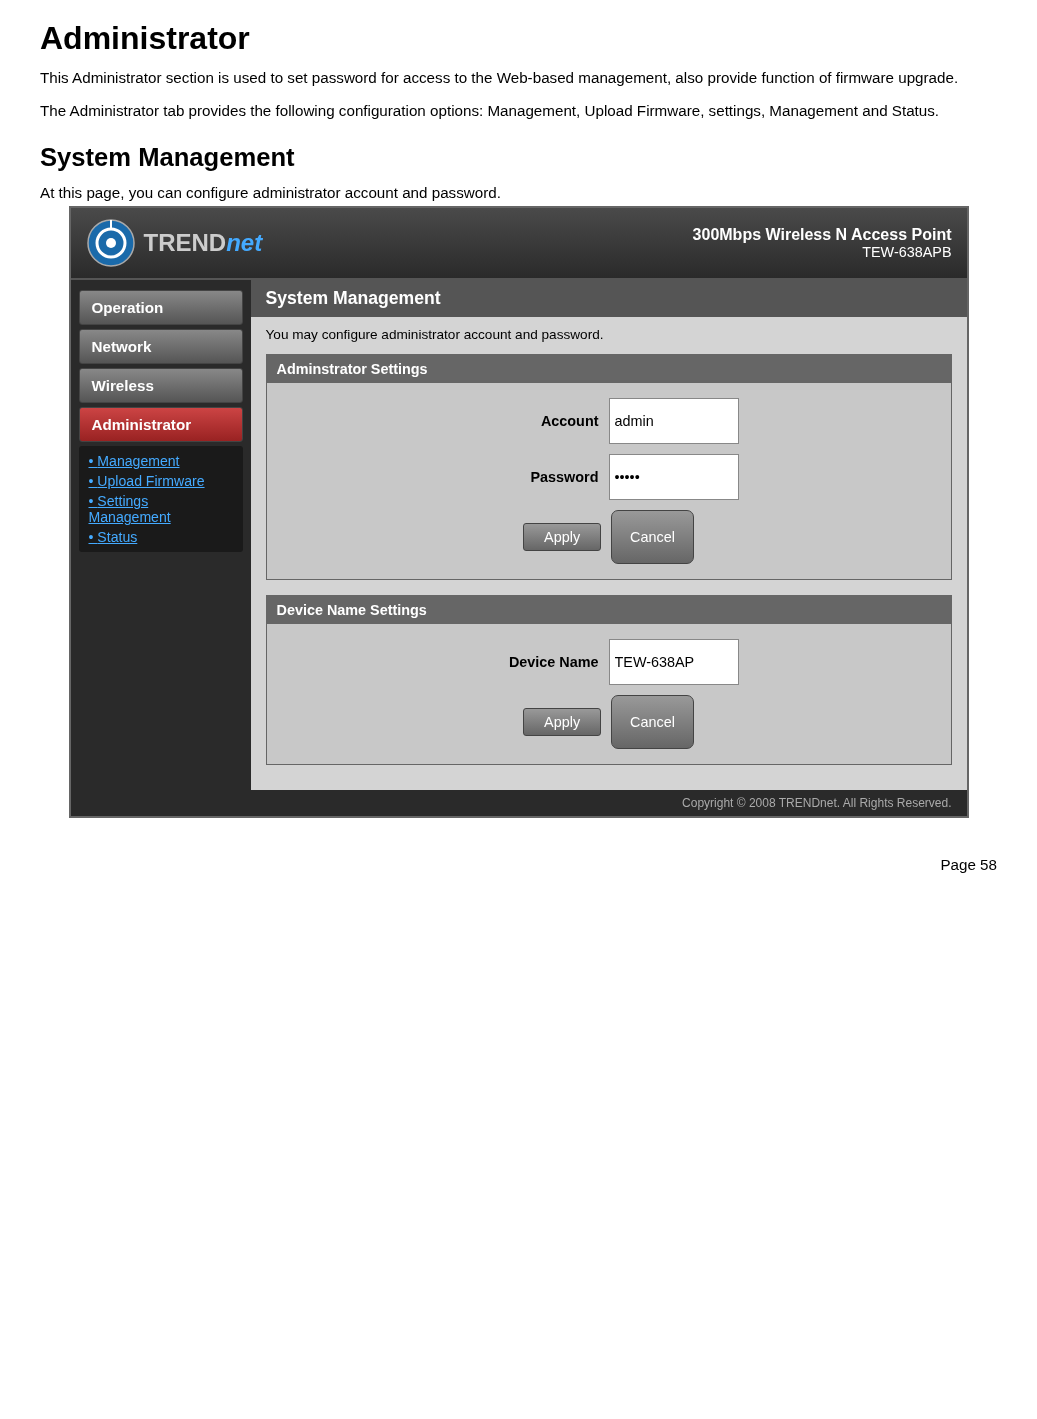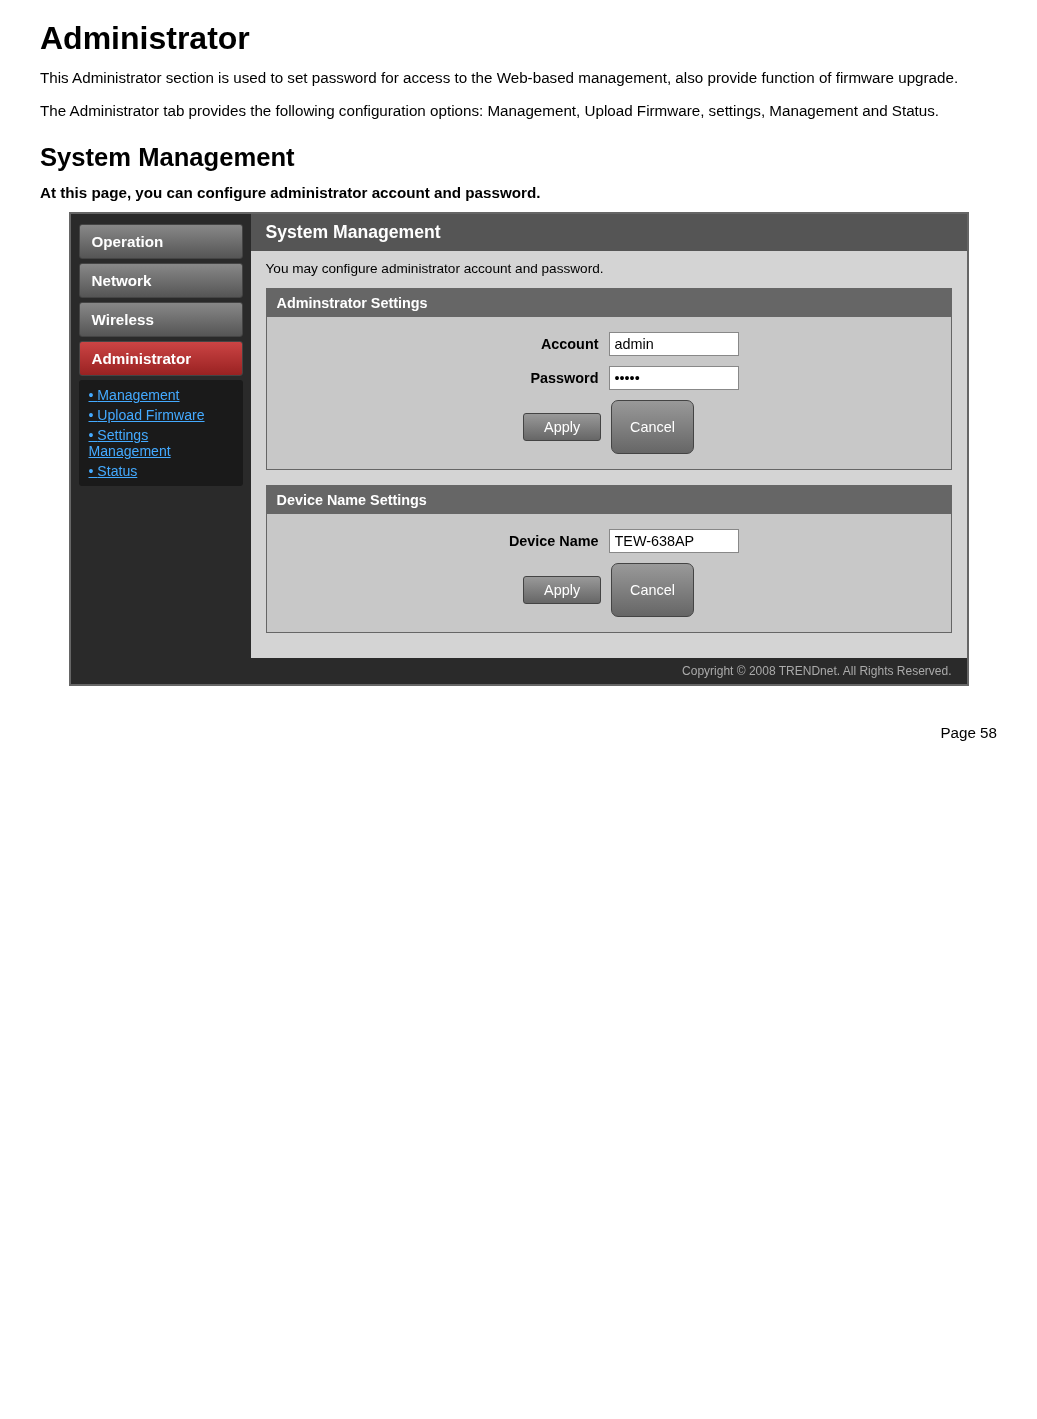--- a/index.html
+++ b/index.html
@@ -22,23 +22,22 @@
       line-height: 1.5;
     }
     h2.section-title {
       font-size: 1.6em;
       font-weight: bold;
       margin-top: 20px;
       margin-bottom: 10px;
     }
     p.section-desc {
       font-size: 0.95em;
-      margin-bottom: 8px;
+      margin-bottom: 2px;
       line-height: 1.5;
-      font-weight: bold;
     }
 
     
     .router-frame {
       border: 2px solid #666;
       background: #2a2a2a;
       width: 900px;
       margin: 0 auto;
     }
 
@@ -169,21 +168,21 @@
     .form-label {
       font-size: 0.9em;
       font-weight: bold;
       color: #000;
       width: 120px;
       text-align: right;
       margin-right: 10px;
     }
     .form-input {
       width: 130px;
-      padding: 3px 5px;
+      padding: 14px 5px;
       border: 1px solid #888;
       background: #fff;
       font-size: 0.9em;
     }
     .form-buttons {
       display: flex;
       justify-content: center;
       gap: 10px;
       margin-top: 8px;
       align-items: center;
@@ -228,20 +227,40 @@
 
 <h1 class="page-title">Administrator</h1>
 <p class="intro">This Administrator section is used to set password for access to the Web-based management, also provide function of firmware upgrade.</p>
 <p class="intro">The Administrator tab provides the following configuration options: Management, Upload Firmware, settings, Management and Status.</p>
 
 <h2 class="section-title">System Management</h2>
 <p class="section-desc">At this page, you can configure administrator account and password.</p>
 
 <div class="router-frame">
 
+  <div class="router-header">
+    <div class="router-logo">
+
+      <svg class="logo-icon" viewBox="0 0 50 50" xmlns="http://www.w3.org/2000/svg">
+        <circle cx="25" cy="25" r="23" fill="#1a6aaa" stroke="#aaa" stroke-width="1.5"></circle>
+        <circle cx="25" cy="25" r="14" fill="none" stroke="#fff" stroke-width="3"></circle>
+        <circle cx="25" cy="25" r="5" fill="#fff"></circle>
+        <line x1="25" y1="2" x2="25" y2="11" stroke="#fff" stroke-width="2"></line>
+      </svg>
+      <div>
+        <span style="color:#ddd; font-size:1.5em; font-weight:bold; font-family:Arial;">
+          <span style="color:#ccc;">TREND</span><span style="color:#4af; font-style:italic;">net</span>
+        </span>
+      </div>
+    </div>
+    <div class="router-model">
+      <div class="model-name">300Mbps Wireless N Access Point</div>
+      <div class="model-num">TEW-638APB</div>
+    </div>
+  </div>
 
   <div class="router-body">
 
     <div class="sidebar">
       <button class="sidebar-btn">Operation</button>
       <button class="sidebar-btn">Network</button>
       <button class="sidebar-btn">Wireless</button>
       <button class="sidebar-btn active">Administrator</button>
       <div class="sidebar-submenu">
         <span class="sidebar-submenu-item">• <span>Management</span></span>

